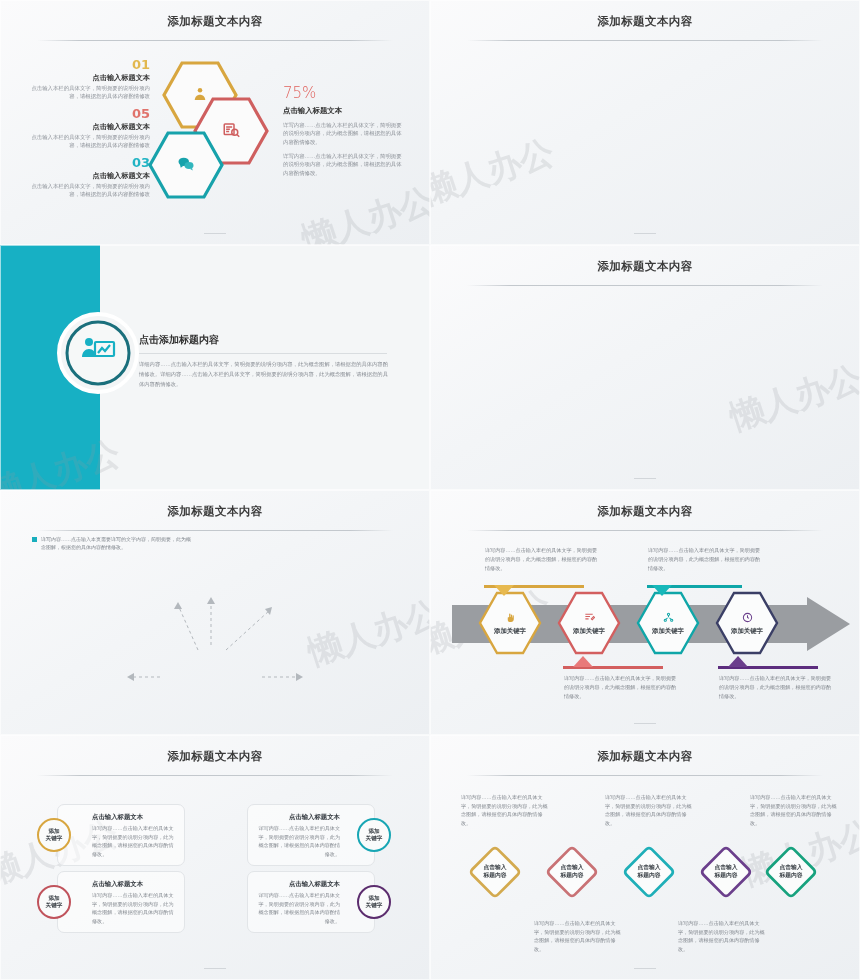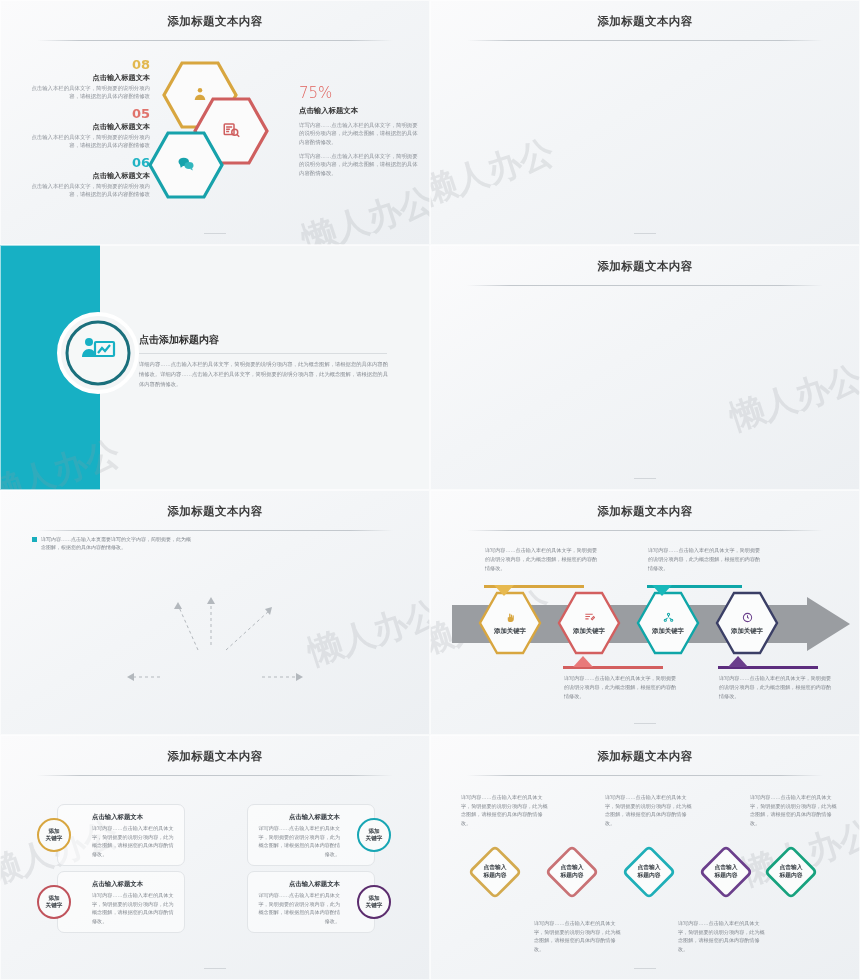--- a/index.html
+++ b/index.html
@@ -47,21 +47,21 @@
   }
 
   
   .s1-col{ position:absolute; left:30px; top:58px; width:120px; text-align:right;}
   .s1-item{ margin-bottom:6px; }
   .s1-num{ font-size:13px; font-weight:bold; line-height:1; font-family:"DejaVu Sans", sans-serif;}
   .s1-h{ font-size:7.2px; font-weight:bold; color:#333; margin-top:2px;}
   .s1-p{ font-size:5.4px; color:#8b9097; line-height:1.55; margin-top:1px;}
   .hexwrap{ position:absolute; left:140px; top:55px; width:135px; height:145px;}
   .hexicon{ position:absolute; font-size:13px; }
-  .s1-right{ position:absolute; left:283px; top:78px; width:120px;margin-left:16px;}
+  .s1-right{ position:absolute; left:283px; top:78px; width:120px;}
   .s1-pct{ font-size:25px; font-weight:300; color:#e0635e; line-height:.95; font-family:"DejaVu Sans", sans-serif;}
   .s1-pct span{ font-size:15px;}
   .s1-rh{ font-size:7.4px; font-weight:bold; color:#333; margin-top:4px;}
   .s1-rp{ font-size:5.4px; color:#8b9097; line-height:1.6; margin-top:5px;}
 
   
   .s3{ background:#f4f6f7; }
   .s3-teal{ position:absolute; left:0; top:0; width:100px; height:245px; background:#17b0c4;}
   .s3-part{
     position:absolute; left:137px; top:36px;
@@ -113,31 +113,31 @@
 
 <div class="grid">
 
   <div class="slide">
     <div class="s-title">添加标题文本内容</div>
     <div class="s-rule"></div>
     <div class="wm" style="right:-6px;bottom:2px;">懒人办公</div>
 
     <div class="s1-col">
       <div class="s1-item">
-        <div class="s1-num" style="color:#e2b84f">08</div>
+        <div class="s1-num" style="color:#e2b84f">01</div>
         <div class="s1-h">点击输入标题文本</div>
         <div class="s1-p">点击输入本栏的具体文字，简明扼要的说明分项内容，请根据您的具体内容酌情修改</div>
       </div>
       <div class="s1-item">
         <div class="s1-num" style="color:#e0736c">05</div>
         <div class="s1-h">点击输入标题文本</div>
         <div class="s1-p">点击输入本栏的具体文字，简明扼要的说明分项内容，请根据您的具体内容酌情修改</div>
       </div>
       <div class="s1-item">
-        <div class="s1-num" style="color:#22b4c4">06</div>
+        <div class="s1-num" style="color:#22b4c4">03</div>
         <div class="s1-h">点击输入标题文本</div>
         <div class="s1-p">点击输入本栏的具体文字，简明扼要的说明分项内容，请根据您的具体内容酌情修改</div>
       </div>
     </div>
 
     <div class="hexwrap">
       <svg width="135" height="150" viewBox="0 0 135 150">
         <polygon points="42,8 78,8 96,40 78,72 42,72 24,40" fill="#fbfbfb" stroke="#d8a63f" stroke-width="3.2"></polygon>
         <polygon points="73,44 109,44 127,76 109,108 73,108 55,76" fill="#fbfbfb" stroke="#cf5f5f" stroke-width="3.2"></polygon>
         <polygon points="28,78 64,78 82,110 64,142 28,142 10,110" fill="#fbfbfb" stroke="#17a2ab" stroke-width="3.2"></polygon>

